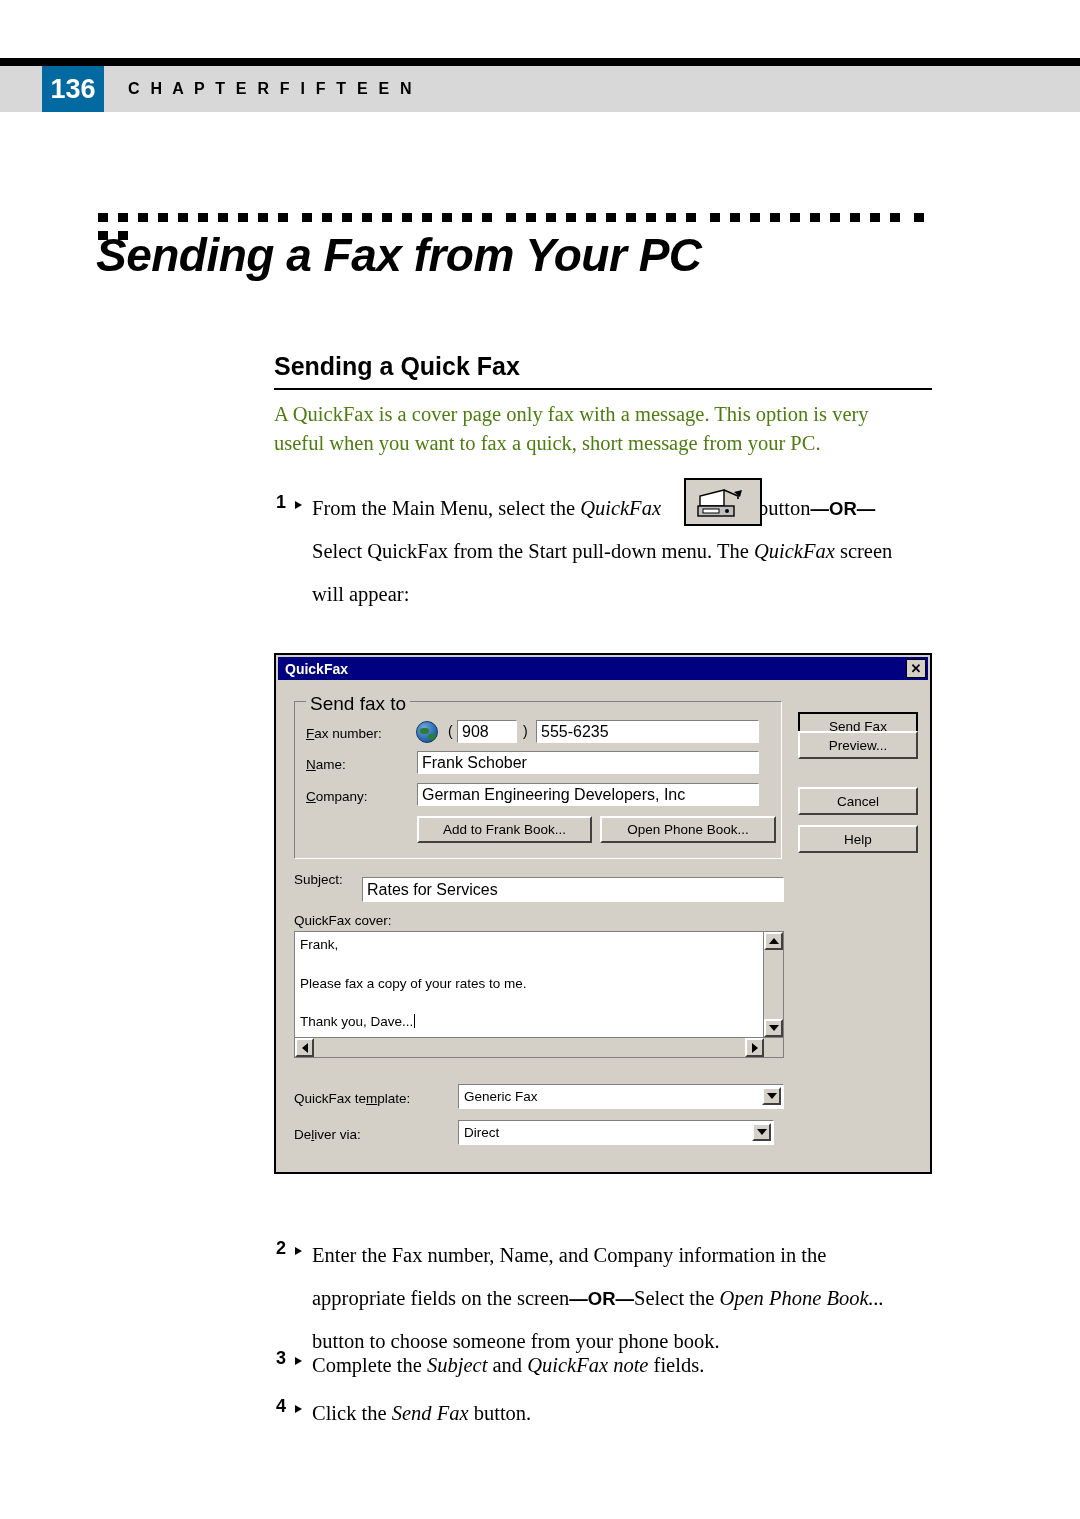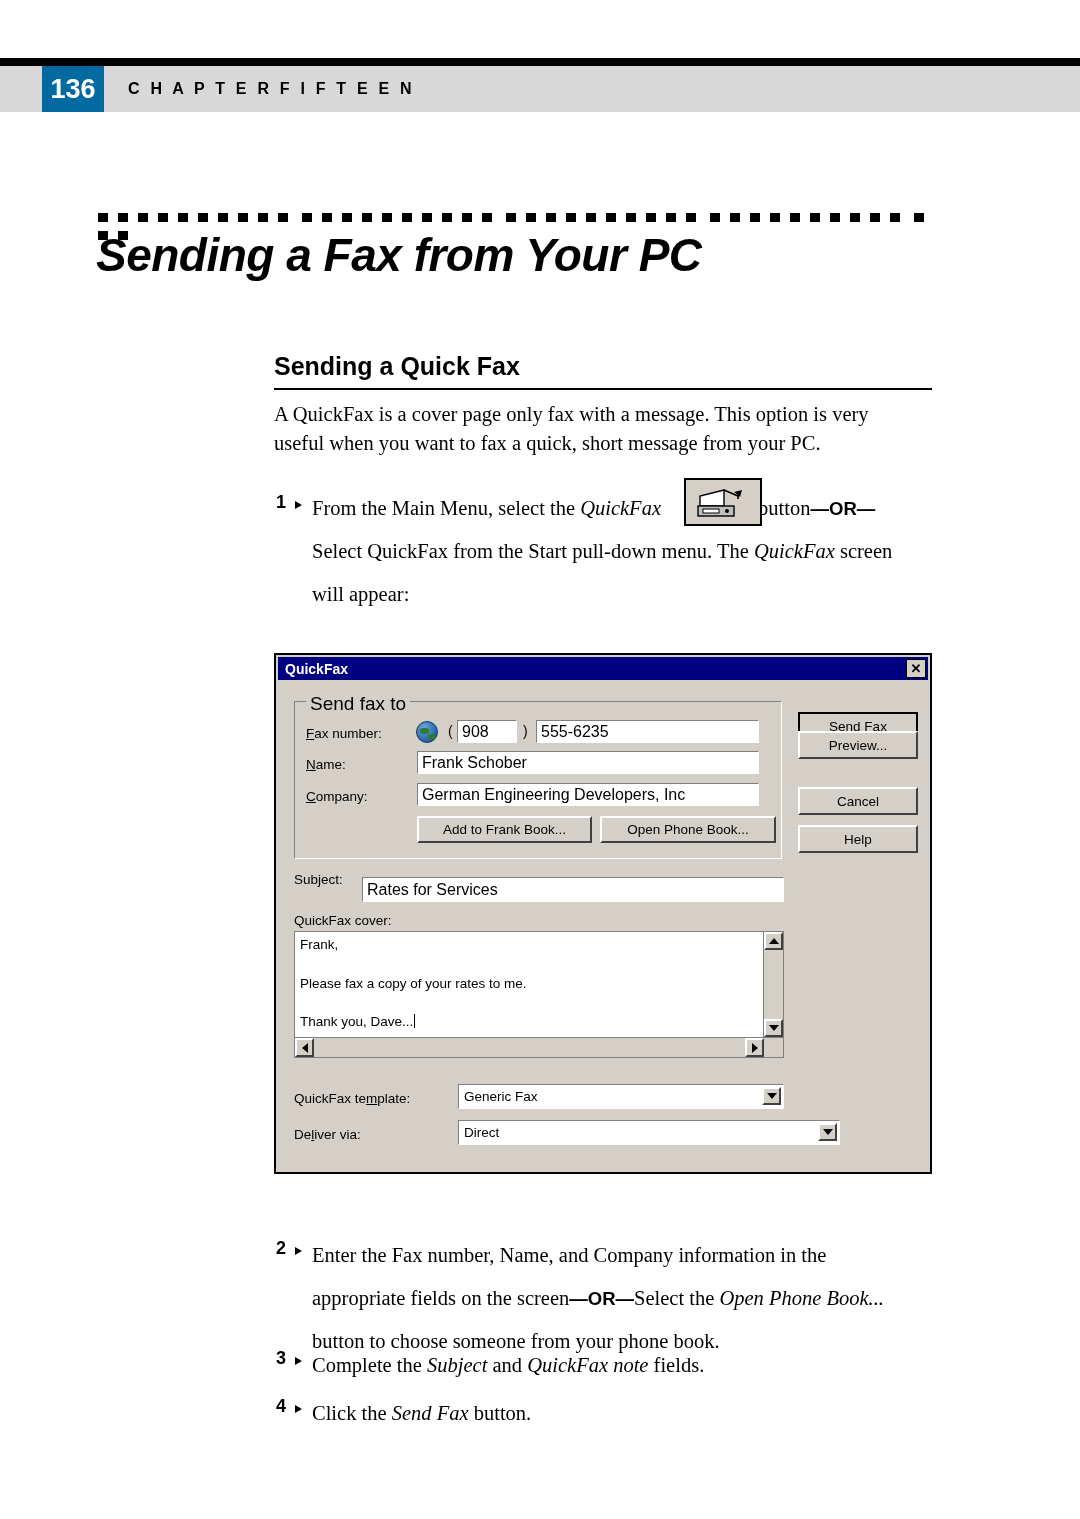--- a/index.html
+++ b/index.html
@@ -112,21 +112,21 @@
     left: 274px;
     top: 388px;
     width: 658px;
     height: 2px;
     background: #000000;
   }
   .para {
     position: absolute;
     font-size: 20.5px;
     line-height: 29px;
-    color: #000000;
+    color: #4d7c0f;
   }
   .para.intro {
     left: 274px;
     top: 400px;
     width: 660px;
   }
 
   
   .step-num {
     position: absolute;
@@ -485,21 +485,21 @@
 
   <div class="fld-label" style="left:18px; top:436px;">QuickFax te<span class="u">m</span>plate:</div>
   <div class="combo" style="left:182px; top:429px; width:326px; height:25px;">
     <span>Generic Fax</span>
     <span class="combo-btn">
         <span class="arrow-down"></span>
       </span>
   </div>
 
   <div class="fld-label" style="left:18px; top:472px;">De<span class="u">l</span>iver via:</div>
-  <div class="combo" style="left:182px; top:465px; width:382px; height:25px;">
+  <div class="combo" style="left:182px; top:465px; width:316px; height:25px;">
     <span>Direct</span>
     <span class="combo-btn">
         <span class="arrow-down"></span>
       </span>
   </div>
 </div>
 
 <div class="step-num" style="left:276px; top:1238px;">2</div>
 <div class="step-text" style="left:312px; top:1234px; width:650px;">
   <span>Enter the Fax number, Name, and Company information in the</span><br>

